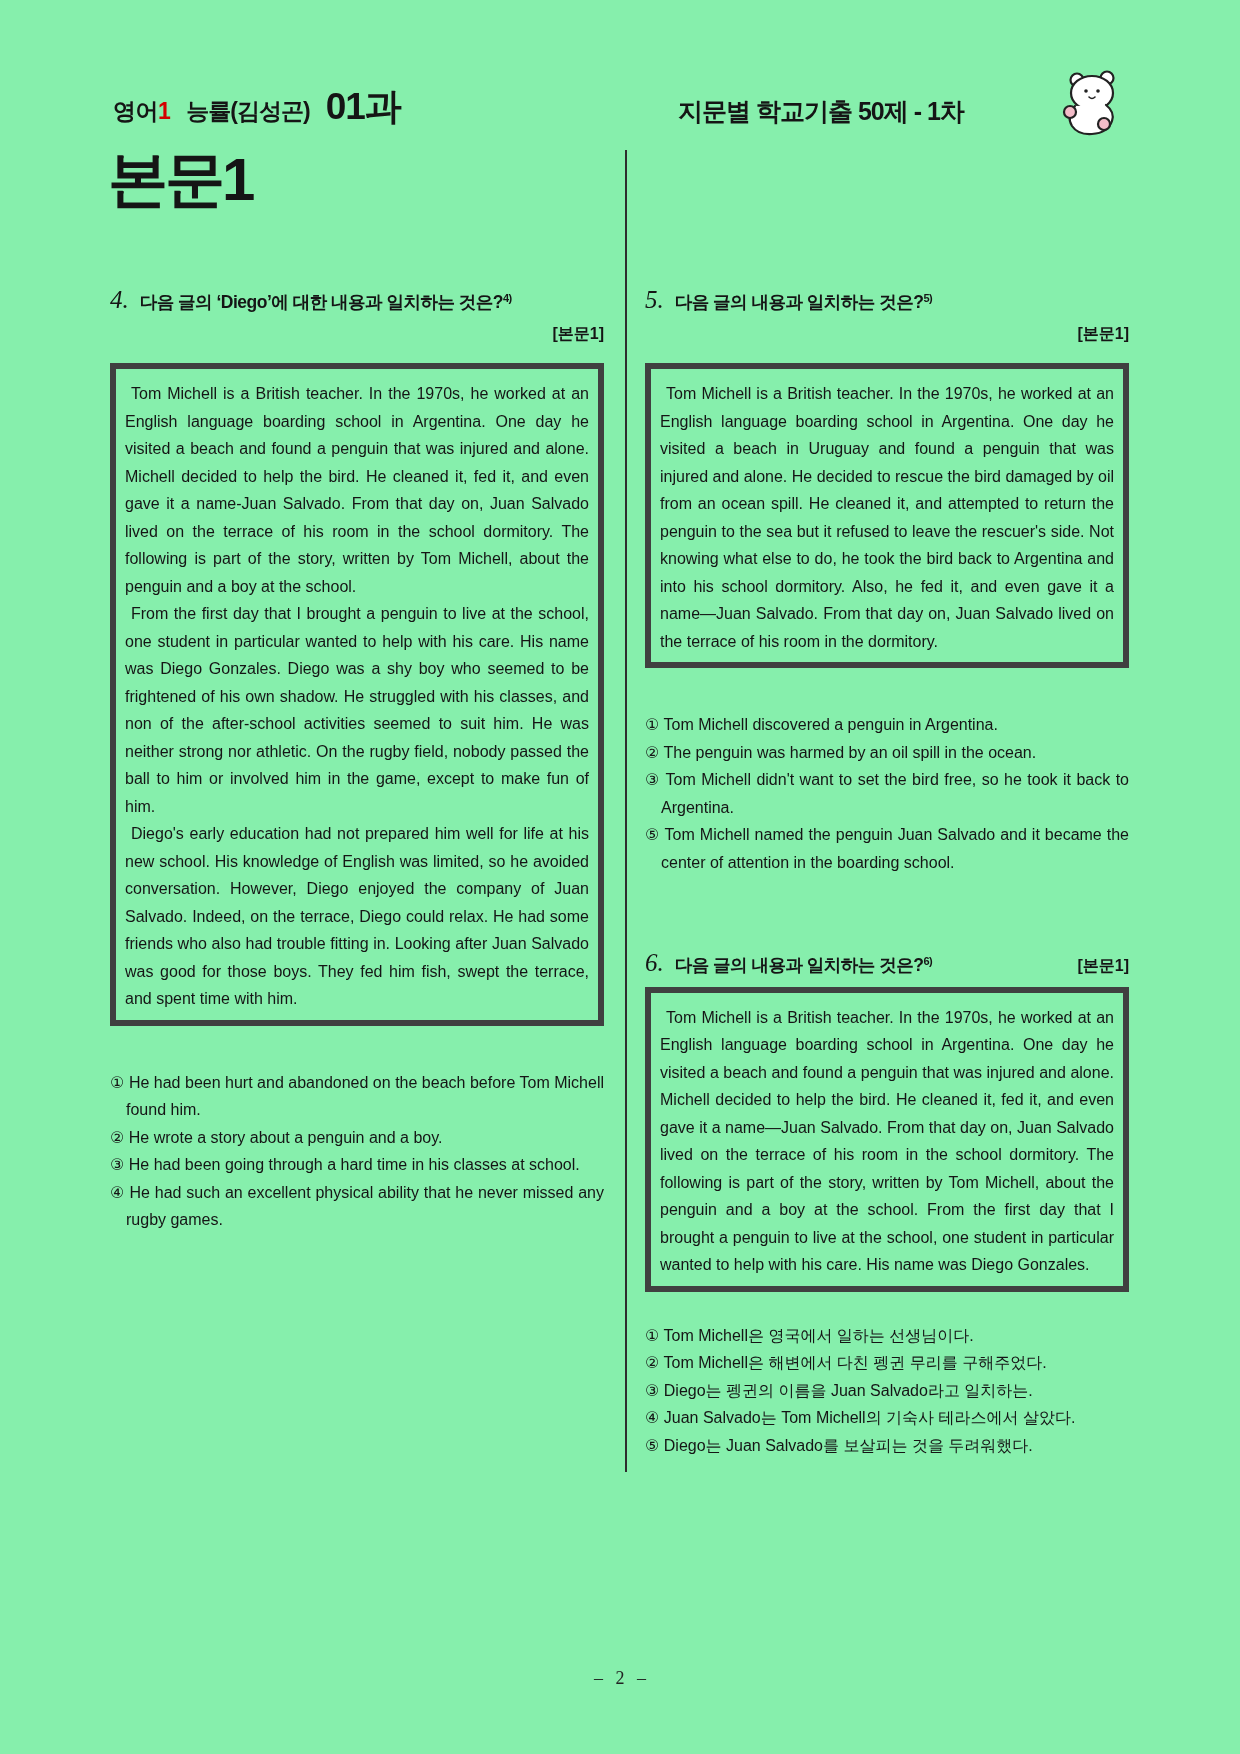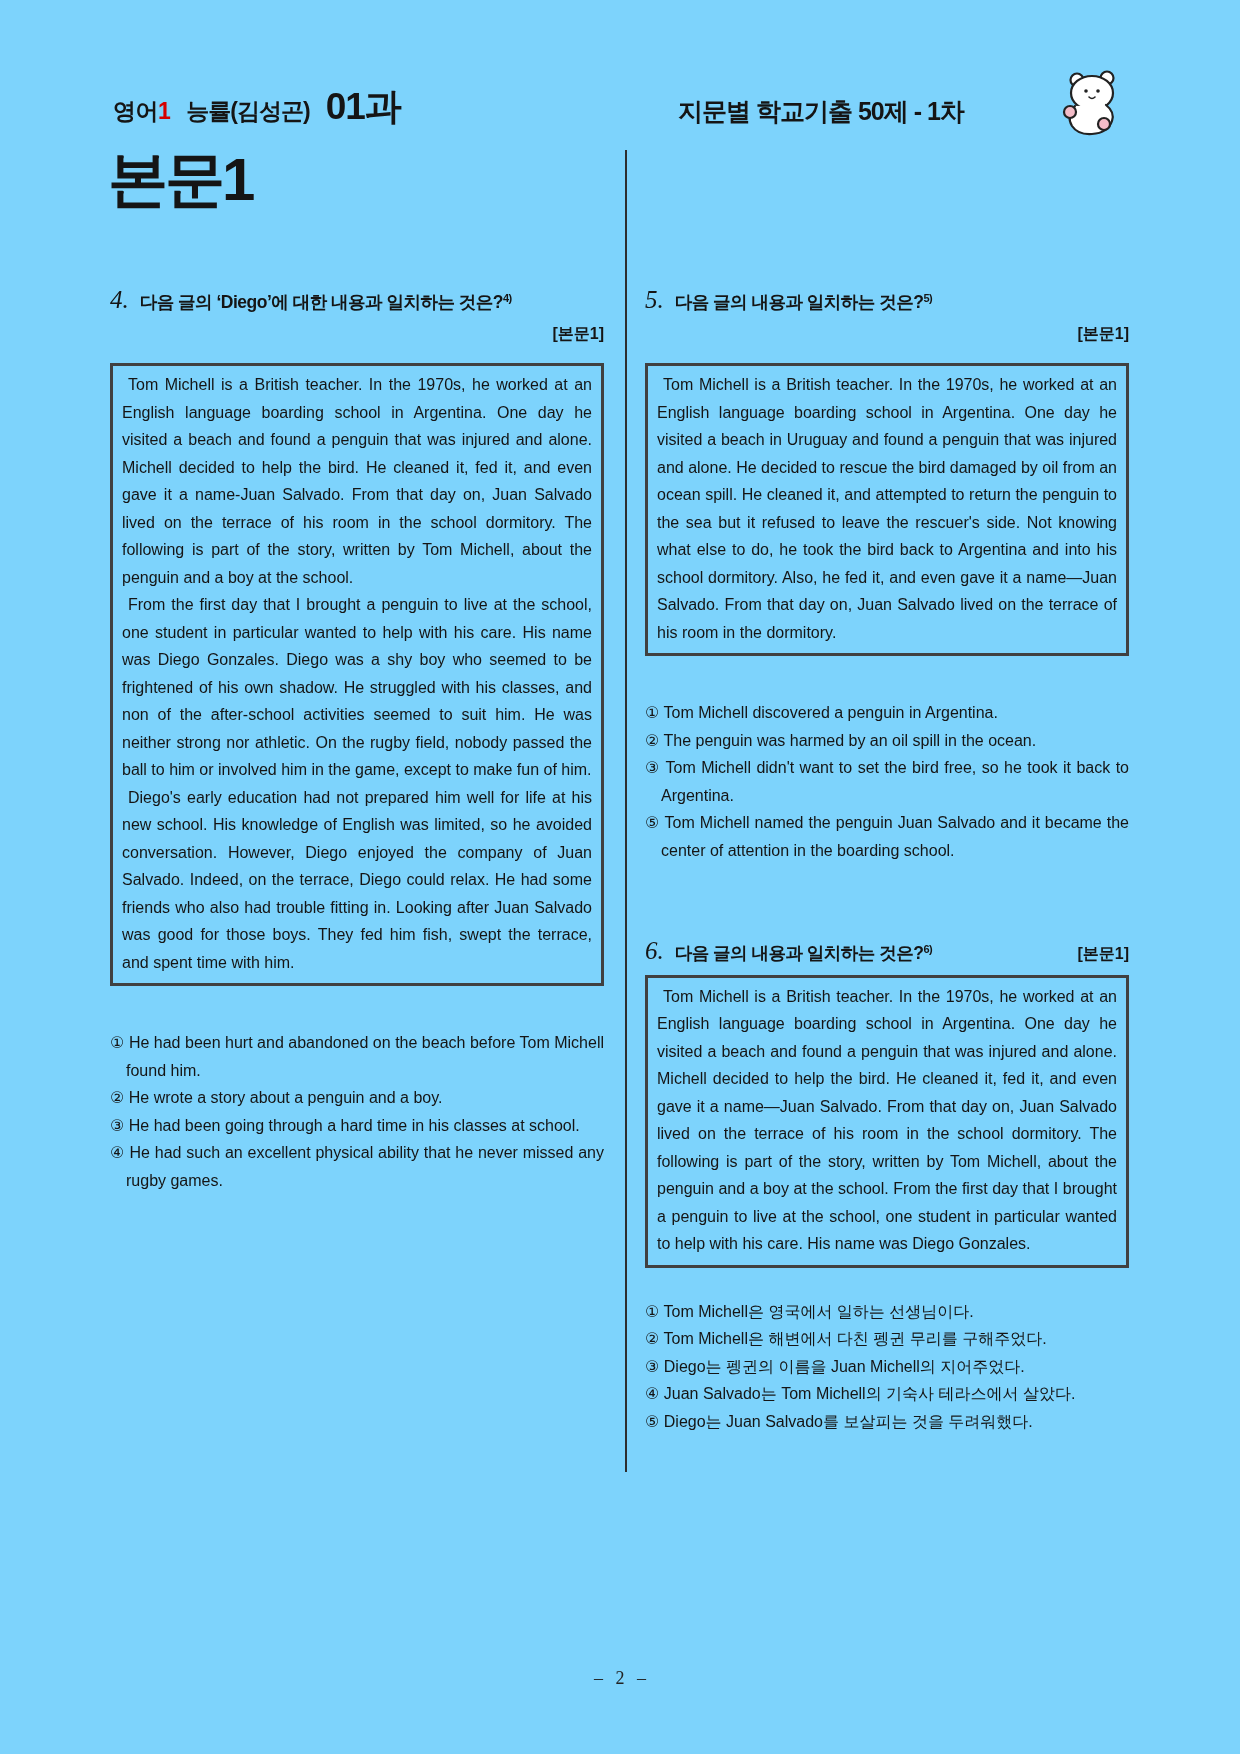--- a/index.html
+++ b/index.html
@@ -1,19 +1,19 @@
 <!DOCTYPE html>
 <html><head>
 <meta charset="utf-8">
 <style>
   * { margin:0; padding:0; box-sizing:border-box; }
   html,body { background:#e8e8e8; }
   .page {
     position:relative; width:1240px; height:1754px; margin:0 auto;
-    background:#7dd3fc; color:#151515;
+    background:#86efac; color:#151515;
     font-family:"Liberation Sans","DejaVu Sans",sans-serif;
     overflow:hidden;
   }
   
   .hdr-left { position:absolute; left:113px; top:82px; display:flex; align-items:baseline; white-space:nowrap; }
   .hdr-subject { font-size:23px; font-weight:700; letter-spacing:-0.5px; }
   .hdr-subject .red { color:#d40000; }
   .hdr-pub { font-size:23px; font-weight:700; margin-left:16px; letter-spacing:-1px; }
   .hdr-lesson { font-size:37px; font-weight:800; margin-left:16px; letter-spacing:-1px; }
   .hdr-right { position:absolute; left:678px; top:88px; font-size:25px; font-weight:700; letter-spacing:-1px; white-space:nowrap;margin-top:7px; }
@@ -28,21 +28,21 @@
   .col-right { left:645px; width:484px; }
   
   .q-head { display:flex; align-items:baseline; }
   .q-num { font-family:"Liberation Serif","DejaVu Serif",serif; font-style:italic; font-size:25px; font-weight:400; margin-right:11px; flex:none; }
   .q-prompt { font-size:17.5px; font-weight:700; letter-spacing:-0.5px; }
   .q-prompt sup { font-size:11px; font-weight:700; vertical-align:6px; }
   .q-src { text-align:right; font-weight:700; font-size:16px; margin-top:10px; }
   .q-src-inline { font-weight:700; font-size:16px; flex:none; margin-left:12px; }
   .spread { justify-content:space-between; }
   .passage-box {
-    border:3px solid #404040; margin-top:18px; padding:5px 9px 7px 9px;
+    border:6px solid #404040; margin-top:18px; padding:11px 9px 7px 9px;
     font-size:16px; line-height:27.5px; text-align:justify;
   }
   .passage-box p { text-indent:6px; }
   .opts { margin-top:43px; font-size:16px; line-height:27.6px; }
   .opt { text-align:justify; padding-left:16px; text-indent:-16px; }
   .q6 { margin-top:72px; }
   .q6 .passage-box { margin-top:10px; }
   .q6 .opts { margin-top:30px; }
   
   .footer {
@@ -128,21 +128,21 @@
           <span class="q-prompt"><span>다음 글의 내용과 일치하는 것은?</span><sup>6)</sup></span>
         </span>
         <span class="q-src-inline">[본문1]</span>
       </div>
       <div class="passage-box">
         <p>Tom Michell is a British teacher. In the 1970s, he worked at an English language boarding school in Argentina. One day he visited a beach and found a penguin that was injured and alone. Michell decided to help the bird. He cleaned it, fed it, and even gave it a name—Juan Salvado. From that day on, Juan Salvado lived on the terrace of his room in the school dormitory. The following is part of the story, written by Tom Michell, about the penguin and a boy at the school. From the first day that I brought a penguin to live at the school, one student in particular wanted to help with his care. His name was Diego Gonzales.</p>
       </div>
       <div class="opts">
         <div class="opt"><span>①</span> <span>Tom Michell은 영국에서 일하는 선생님이다.</span></div>
         <div class="opt"><span>②</span> <span>Tom Michell은 해변에서 다친 펭귄 무리를 구해주었다.</span></div>
-        <div class="opt"><span>③</span> <span>Diego는 펭귄의 이름을 Juan Michell의 지어주었다.</span></div>
+        <div class="opt"><span>③</span> <span>Diego는 펭귄의 이름을 Juan Salvado라고 일치하는.</span></div>
         <div class="opt"><span>④</span> <span>Juan Salvado는 Tom Michell의 기숙사 테라스에서 살았다.</span></div>
         <div class="opt"><span>⑤</span> <span>Diego는 Juan Salvado를 보살피는 것을 두려워했다.</span></div>
       </div>
     </div>
 
   </section>
 
   <div class="footer">– 2 –</div>
 
 </div>

